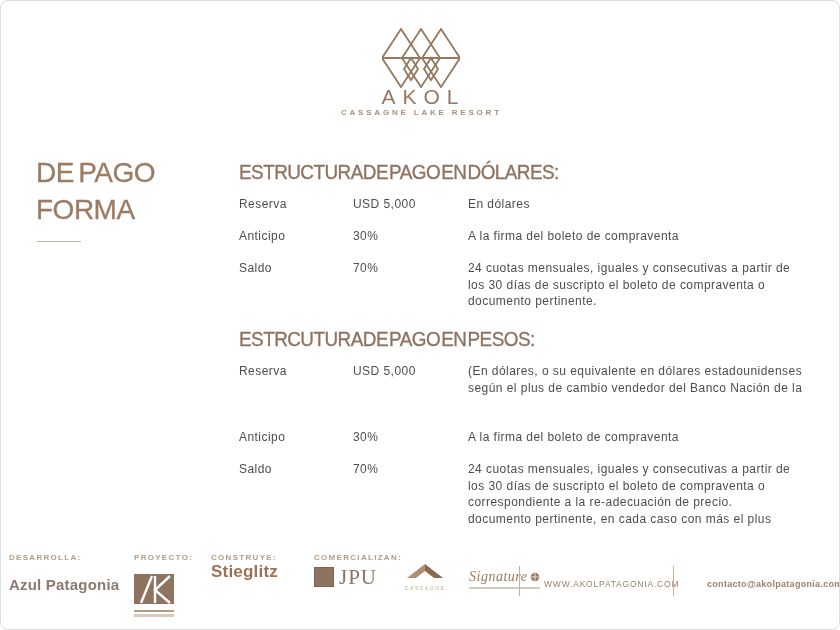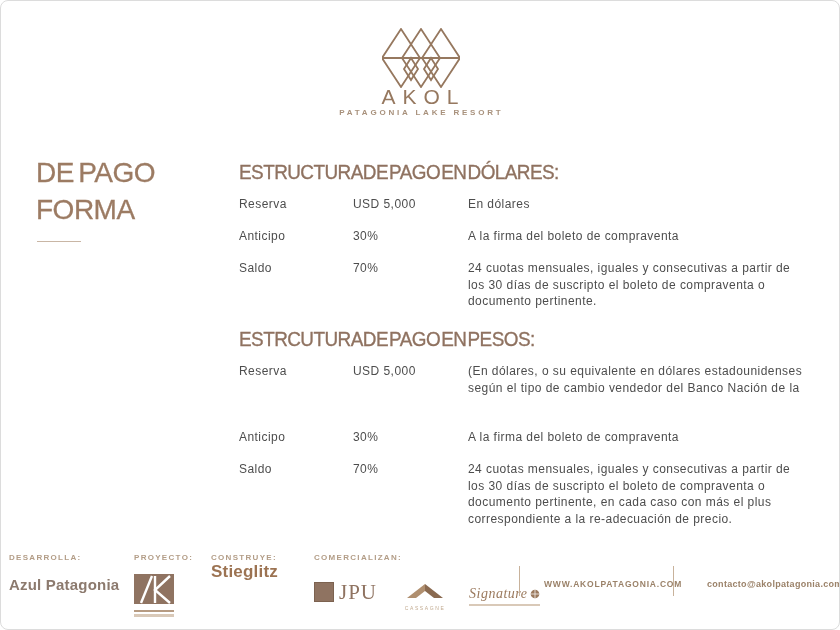--- a/index.html
+++ b/index.html
@@ -48,52 +48,52 @@
   .row .c-label, .row .c-value { line-height:13px; }
 
   
   .f-group { position:absolute; top:552px; }
   .f-label { font-size:8px; font-weight:bold; letter-spacing:1.3px; color:#b39d87; white-space:nowrap; }
   .f-azul { margin-top:14px; font-size:15px; font-weight:bold; color:#8c7a6e; letter-spacing:0.2px; }
   .f-stieglitz { margin-top:0; font-size:17px; font-weight:bold; color:#9c7352; letter-spacing:0.2px; }
   .k-wrap { margin-top:12px; width:40px; }
   .k-microtext { margin-top:2px; height:2px; background:#b69b82; }
   .k-bar { margin-top:2px; height:3px; background:#d9c9b8; }
-  .comercial-row { margin-top:20px; display:flex; align-items:flex-start; }
+  .comercial-row { margin-top:0; display:flex; align-items:center; }
   .jpu { display:flex; align-items:center; }
   .jpu-square { width:20px; height:20px; background:#8f7361; border:1px solid #7c6250; margin-right:5px; }
   .jpu-text { font-family:"Liberation Serif", serif; font-size:21px; color:#8f7361; letter-spacing:1px; line-height:20px; }
   .cassagne { margin-left:26px; text-align:center; margin-top:2px; }
   .cassagne-name { margin-top:2px; font-size:5px; letter-spacing:1.6px; color:#c2ab91; }
   .signature { margin-left:22px; text-align:center; margin-top:4px; }
   .sig-line { display:flex; align-items:center; }
   .sig-script { font-family:"Liberation Serif", serif; font-style:italic; font-size:14px; color:#9b7a5e; letter-spacing:0.5px; }
   .sig-microtext { margin-top:2px; height:2px; background:#d9c9b8; }
   .f-divider { position:absolute; top:565px; width:1px; height:30px; background:#c8b29b; }
-  .f-website { position:absolute; left:543px; top:578px; font-size:8.5px; font-weight:bold; letter-spacing:0.8px; color:#9b8269; text-decoration:none; }
+  .f-website { position:absolute; left:543px; top:578px; font-size:8.5px; font-weight:normal; letter-spacing:0.8px; color:#9b8269; text-decoration:none; }
   .f-email   { position:absolute; left:706px; top:578px; font-size:9px;  font-weight:bold; letter-spacing:0.3px; color:#9b8269; text-decoration:none; }
 </style>
 </head>
 <body>
 
 <div class="slide">
 
   <div class="brand">
     <div class="brand-mark">
       <svg width="78" height="60" viewBox="0 0 78 60" fill="none" stroke="#96785f" stroke-width="1.8">
         <polygon points="19,1 38,30 19,59 0,30"></polygon>
         <polygon points="39,1 58,30 39,59 20,30"></polygon>
         <polygon points="59,1 78,30 59,59 40,30"></polygon>
         <line x1="0" y1="30" x2="78" y2="30"></line>
         <polygon points="29,30 36,41 29,52 22,41"></polygon>
         <polygon points="49,30 56,41 49,52 42,41"></polygon>
       </svg>
     </div>
     <div class="brand-name">AKOL</div>
-    <div class="brand-tagline">PATAGONIA LAKE RESORT</div>
+    <div class="brand-tagline">CASSAGNE LAKE RESORT</div>
   </div>
 
   <div class="page-title">
     <div>DE PAGO</div>
     <div>FORMA</div>
   </div>
   <div class="title-rule"></div>
 
   <div class="sec-heading" style="top:159px">ESTRUCTURA DE PAGO EN DÓLARES:</div>
 
@@ -123,40 +123,40 @@
     </div>
   </div>
 
   <div class="sec-heading" style="top:326px">ESTRCUTURA DE PAGO EN PESOS:</div>
 
   <div class="row" style="top:364px">
     <div class="c-label">Reserva</div>
     <div class="c-value">USD 5,000</div>
     <div class="c-desc">
       <div>(En dólares, o su equivalente en dólares estadounidenses</div>
-      <div>según el tipo de cambio vendedor del Banco Nación de la</div>
+      <div>según el plus de cambio vendedor del Banco Nación de la</div>
     </div>
   </div>
 
   <div class="row" style="top:430px">
     <div class="c-label">Anticipo</div>
     <div class="c-value">30%</div>
     <div class="c-desc">
       <div>A la firma del boleto de compraventa</div>
     </div>
   </div>
 
   <div class="row" style="top:462px">
     <div class="c-label">Saldo</div>
     <div class="c-value">70%</div>
     <div class="c-desc">
       <div>24 cuotas mensuales, iguales y consecutivas a partir de</div>
       <div>los 30 días de suscripto el boleto de compraventa o</div>
+      <div>correspondiente a la re-adecuación de precio.</div>
       <div>documento pertinente, en cada caso con más el plus</div>
-      <div>correspondiente a la re-adecuación de precio.</div>
     </div>
   </div>
 
   <div class="f-group" style="left:133px">
     <div class="f-label">PROYECTO:</div>
     <div class="k-wrap">
       <svg width="40" height="30" viewBox="0 0 40 30">
         <rect width="40" height="30" fill="#8f7361"></rect>
         <g stroke="#ffffff" stroke-width="2.4" fill="none">
           <path d="M7 29 L18 2"></path>

